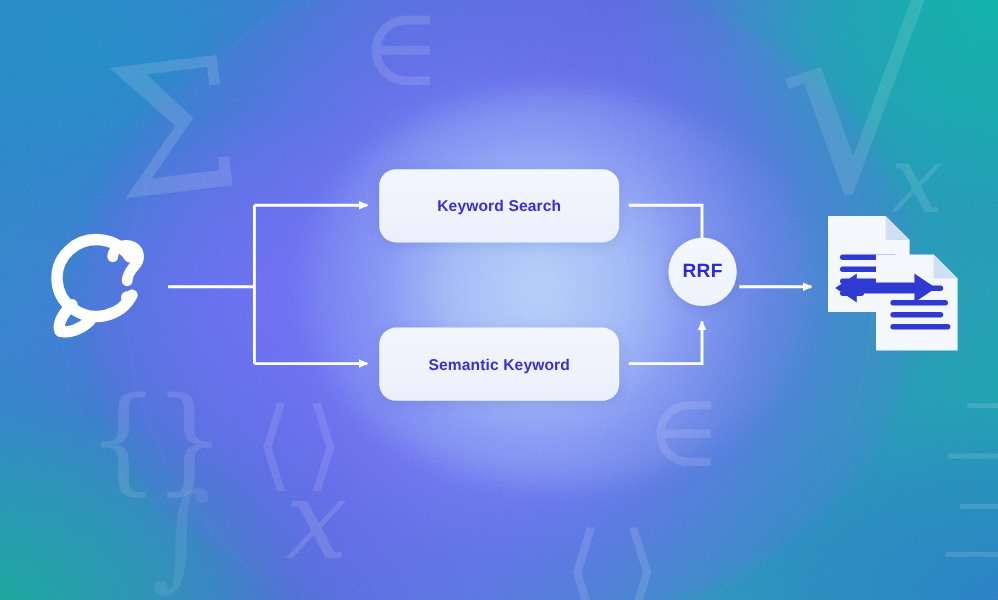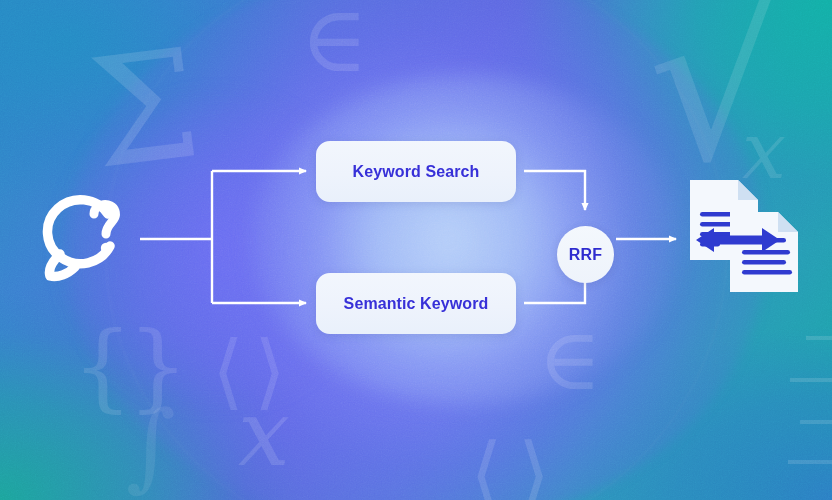--- a/index.html
+++ b/index.html
@@ -152,21 +152,21 @@
     background: linear-gradient(180deg, #f2f6fd 0%, #eef3fc 55%, #e9f0fb 100%);
     border-radius: 14px;
     box-shadow: 0 2px 10px rgba(40,50,120,0.13);
     display: flex;
     align-items: center;
     justify-content: center;
   }
   .node-box span {
     color: #3730d8;
     font-weight: 700;
-    font-size: 16px;
+    font-size: 13px;
     letter-spacing: 0.1px;
   }
 
   .rrf-circle {
     position: absolute;
     border-radius: 50%;
     background: linear-gradient(180deg, #f4f8fd 0%, #eef3fb 100%);
     box-shadow: 0 2px 9px rgba(40,50,120,0.14);
     display: flex;
     align-items: center;
@@ -283,21 +283,21 @@
     </div>
 
     <div class="node-box" style="left:316px; top:141px; width:200px; height:61px;">
       <span>Keyword Search</span>
     </div>
 
     <div class="node-box" style="left:316px; top:273px; width:200px; height:61px;">
       <span>Semantic Keyword</span>
     </div>
 
-    <div class="rrf-circle" style="left:557px; top:226px; width:57px; height:57px;">
+    <div class="rrf-circle" style="left:557px; top:198px; width:57px; height:57px;">
       <span>RRF</span>
     </div>
 
     <div class="icon-docs" style="left:684px; top:176px;">
       <svg width="116" height="120" viewBox="0 0 116 120">
 
         <path d="M6 4 H54 L74 24 V84 H6 Z" fill="#f4f8fd"></path>
         <path d="M54 4 L74 24 H54 Z" fill="#cfe0f2"></path>
 
         <g fill="#2f3bd0">

